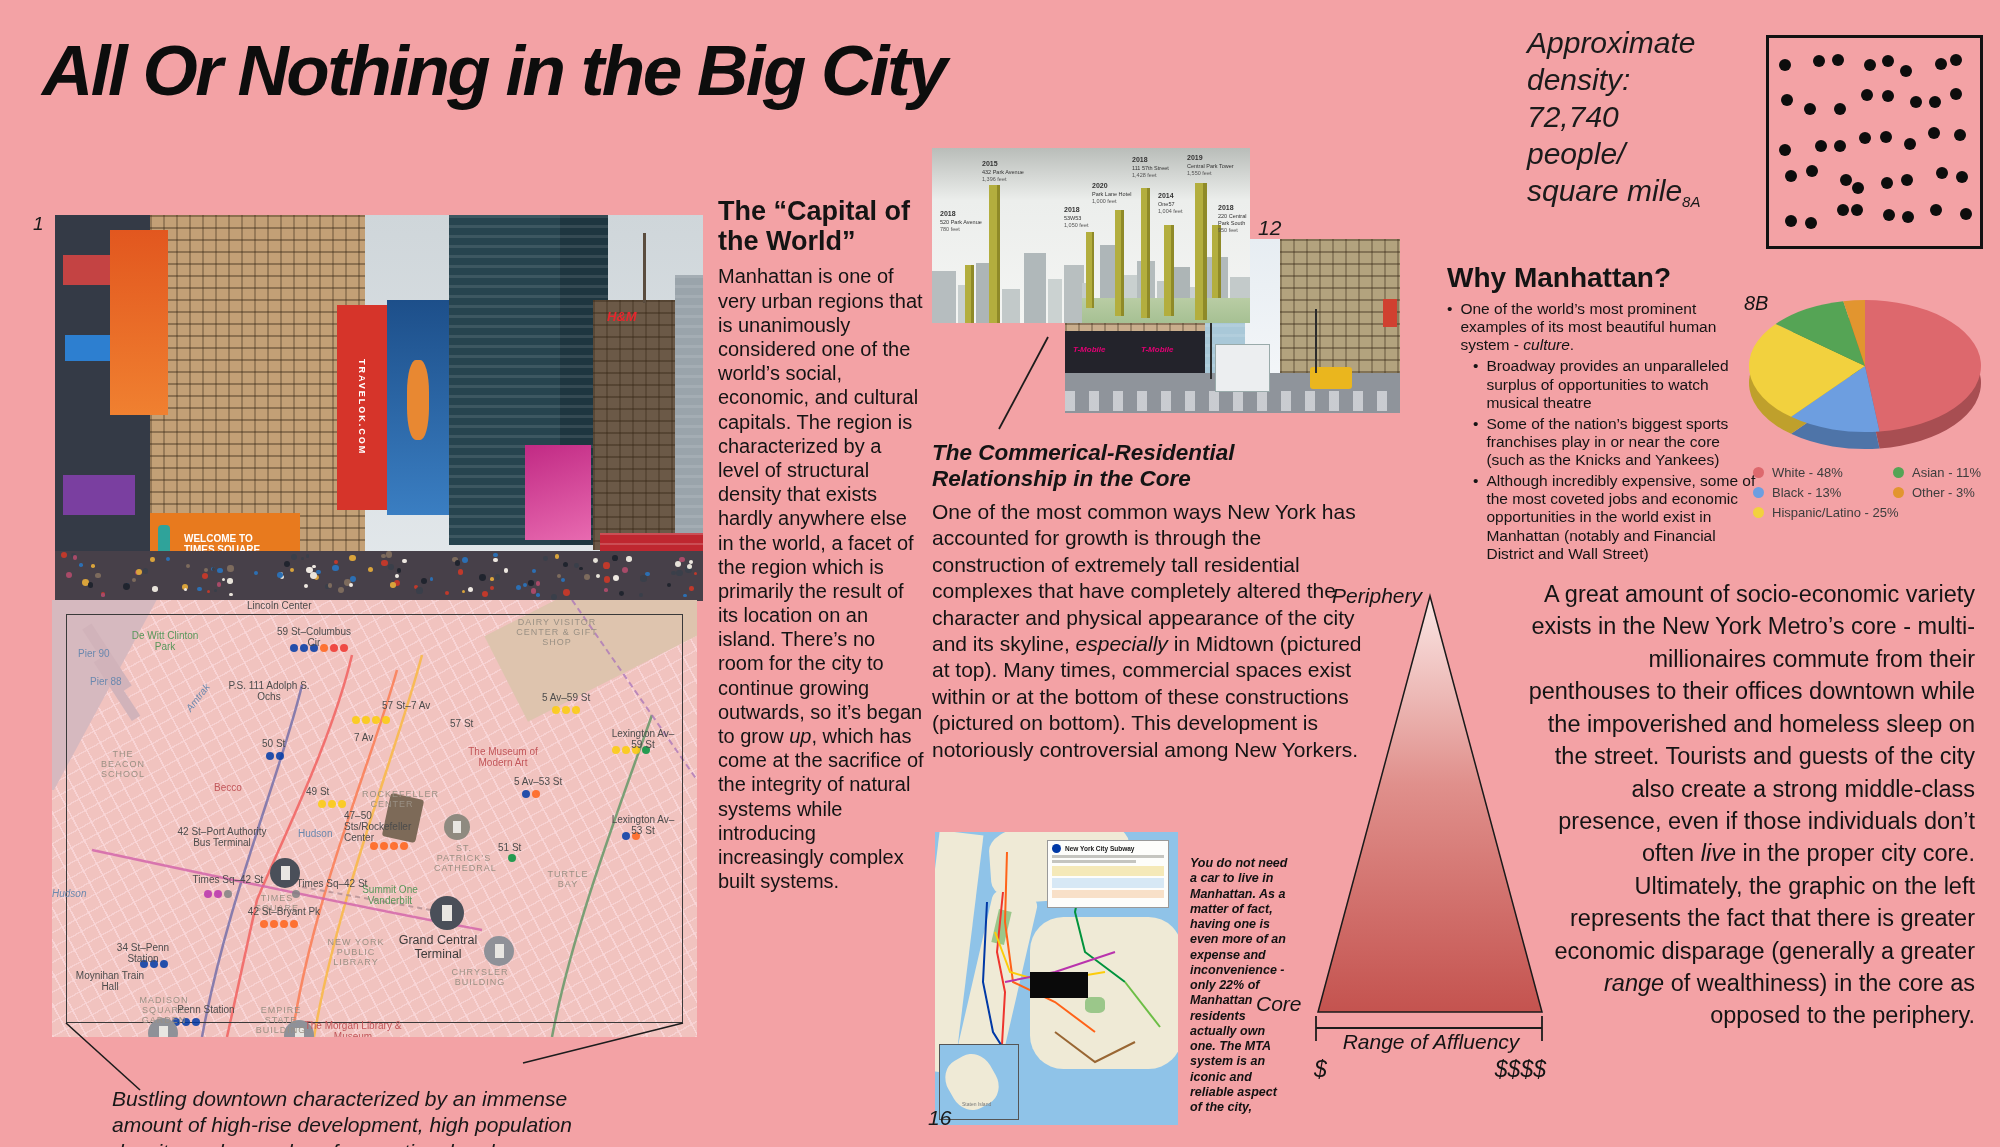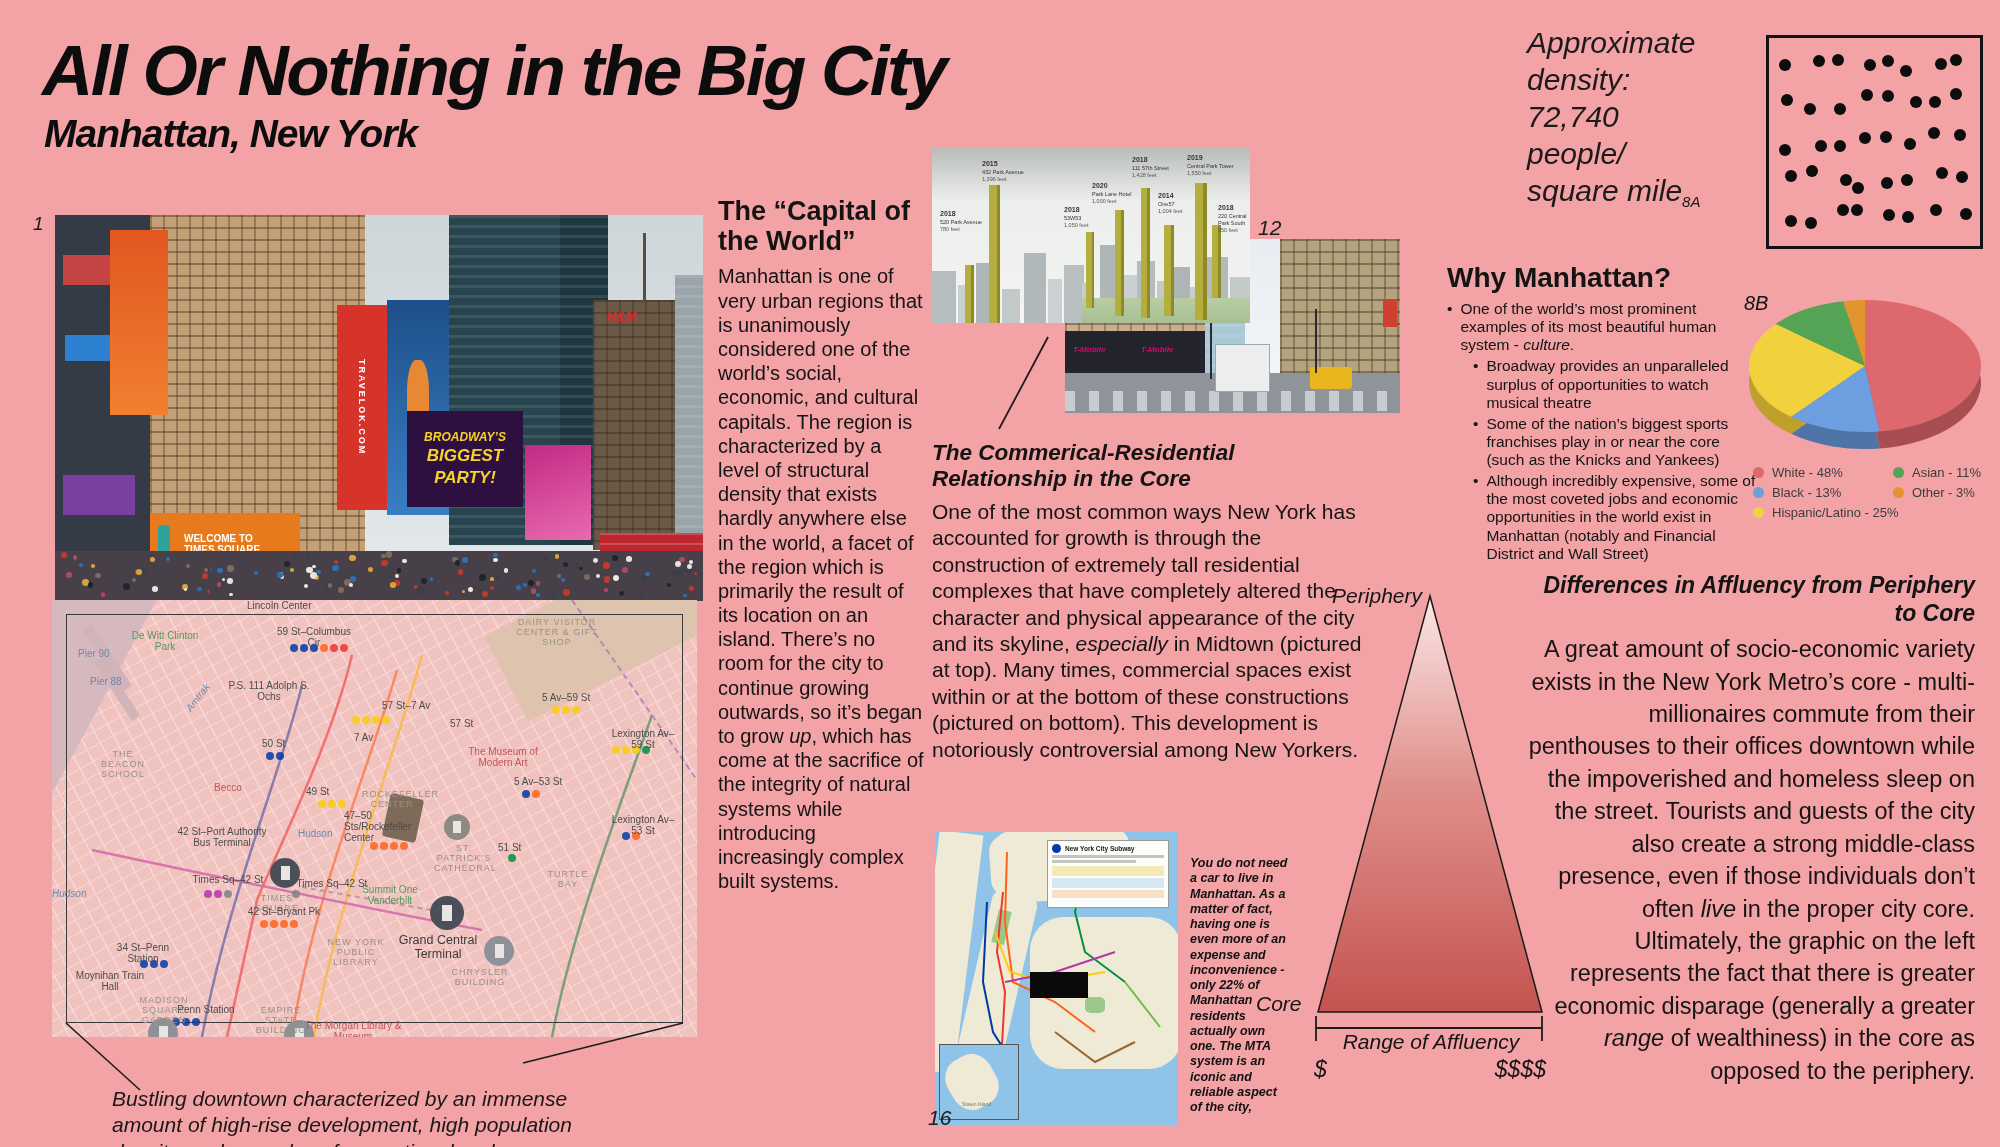--- a/index.html
+++ b/index.html
@@ -50,43 +50,37 @@
   .twr-label .n{font-size:5.5px;display:block;}
   .twr-label .h{font-size:5.5px;color:#555;display:block;}
   .sublegend-bar{height:3px;background:#c5c5c0;margin:2px 4px;}
 </style>
 </head>
 <body>
 
 <div class="canvas">
 
   <h1 class="abs poster-title" style="left:42px;top:30px;">All Or Nothing in the Big City</h1>
-  <h2 class="abs poster-sub" style="left:44px;top:112px;">Manhattan, New York</h2>
 
   <span class="abs fig-num" style="left:33px;top:213px;">1</span>
   <div class="abs" style="left:55px;top:215px;width:648px;height:386px;background:linear-gradient(180deg,#cfd6da,#e4e9ec);overflow:hidden;">
     <div class="abs" style="left:0;top:0;width:95px;height:340px;background:#343a46;"></div>
     <div class="abs" style="left:8px;top:40px;width:72px;height:30px;background:#c44343;"></div>
     <div class="abs" style="left:10px;top:120px;width:62px;height:26px;background:#2d7fd0;"></div>
     <div class="abs" style="left:8px;top:260px;width:72px;height:40px;background:#7a3fa0;"></div>
     <div class="abs wingrid" style="left:95px;top:0;width:215px;height:345px;background-color:#c3a076;"></div>
     <div class="abs" style="left:55px;top:15px;width:58px;height:185px;background:linear-gradient(180deg,#e2571f,#f08030);"></div>
     <div class="abs" style="left:282px;top:90px;width:50px;height:205px;background:#d6342a;display:flex;align-items:center;justify-content:center;">
       <span style="writing-mode:vertical-rl;color:#fff;font-size:9px;font-weight:bold;letter-spacing:2px;">TRAVELOK.COM</span>
     </div>
     <div class="abs" style="left:332px;top:85px;width:62px;height:215px;background:linear-gradient(180deg,#1d4f8a,#3a7ec2);">
       <div class="abs" style="left:20px;top:60px;width:22px;height:80px;background:#e88832;border-radius:40%;"></div>
     </div>
     <div class="abs winband" style="left:394px;top:0;width:115px;height:330px;background-color:#27444f;"></div>
     <div class="abs winband" style="left:505px;top:0;width:48px;height:330px;background-color:#1e3640;"></div>
-    <div class="abs" style="left:352px;top:196px;width:116px;height:96px;background:#2e1040;display:flex;flex-direction:column;align-items:center;justify-content:center;gap:2px;">
-      <span style="color:#f5d327;font-weight:bold;font-style:italic;font-size:12px;">BROADWAY’S</span>
-      <span style="color:#f5d327;font-weight:bold;font-style:italic;font-size:17px;">BIGGEST</span>
-      <span style="color:#f5d327;font-weight:bold;font-style:italic;font-size:17px;">PARTY!</span>
-    </div>
     <div class="abs" style="left:470px;top:230px;width:66px;height:95px;background:linear-gradient(160deg,#c12a84,#e86ab0);"></div>
     <div class="abs wingrid" style="left:538px;top:85px;width:86px;height:250px;background-color:#6b5947;"></div>
     <div class="abs" style="left:588px;top:18px;width:3px;height:70px;background:#5a4c3e;"></div>
     <span class="abs" style="left:552px;top:94px;color:#e8262d;font-weight:bold;font-style:italic;font-size:13px;">H&amp;M</span>
     <div class="abs winband" style="left:620px;top:60px;width:28px;height:270px;background-color:#9aa4ab;"></div>
     <div class="abs" style="left:95px;top:298px;width:150px;height:62px;background:#e87a1e;display:flex;flex-direction:column;justify-content:center;padding-left:34px;box-sizing:border-box;">
       <div class="abs" style="left:8px;top:12px;width:12px;height:38px;background:#2fa39a;border-radius:4px;"></div>
       <span style="color:#fff;font-weight:bold;font-size:10px;">WELCOME TO</span>
       <span style="color:#fff;font-weight:bold;font-size:10px;">TIMES SQUARE</span>
     </div>
@@ -660,21 +654,20 @@
         <span class="legdot" style="background: rgb(85, 164, 85);"></span>
         <span>Asian - 11%</span>
       </div>
     <div class="legrow">
         <span class="legdot" style="background: rgb(226, 149, 47);"></span>
         <span>Other - 3%</span>
       </div>
   </div>
 
   <div class="abs" style="left:1528px;top:572px;width:447px;">
-    <h3 class="diff-h">Differences in Affluency from Periphery to Core</h3>
     <p class="diff-b" style="margin:6px 0 0 0;">
       <span>A great amount of socio-economic variety exists in the New York Metro’s core - multi-millionaires commute from their penthouses to their offices downtown while the impoverished and homeless sleep on the street. Tourists and guests of the city also create a strong middle-class presence, even if those individuals don’t often </span><span class="em">live</span><span> in the proper city core. Ultimately, the graphic on the left represents the fact that there is greater economic disparage (generally a greater </span><span class="em">range</span><span> of wealthiness) in the core as opposed to the periphery.</span>
     </p>
   </div>
 
   <svg class="abs" style="left:0;top:0;pointer-events:none;z-index:5;" width="2000" height="1147">
     <line x1="66" y1="1023" x2="140" y2="1090" stroke="#1c1c1c" stroke-width="1.6"></line>
     <line x1="683" y1="1023" x2="523" y2="1063" stroke="#1c1c1c" stroke-width="1.6"></line>
     <line x1="1048" y1="337" x2="999" y2="429" stroke="#1c1c1c" stroke-width="1.8"></line>
   </svg>

